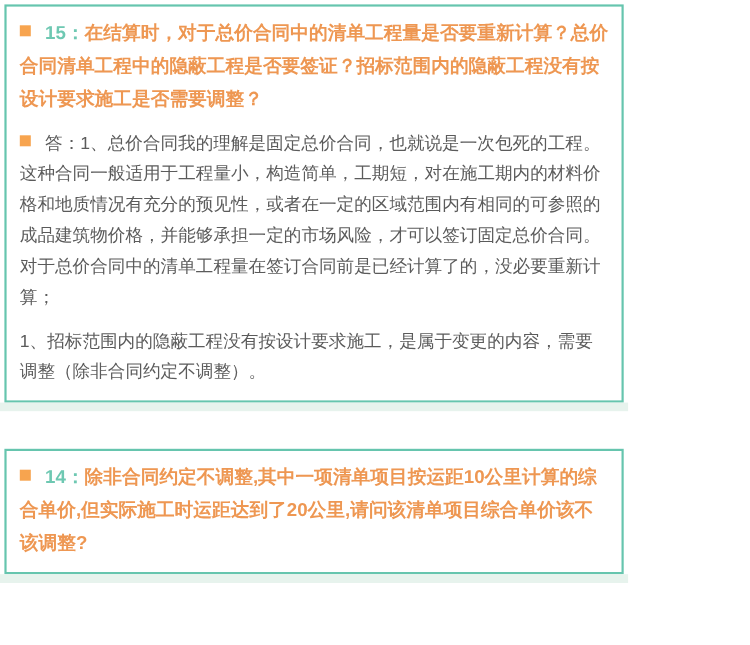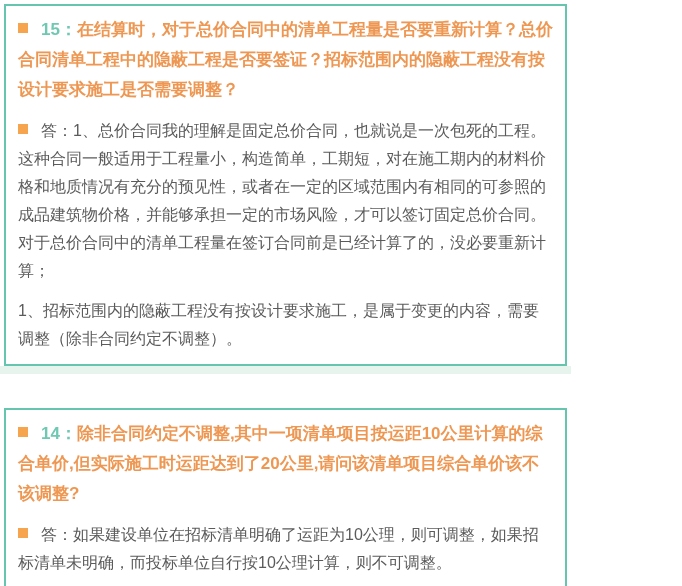--- a/index.html
+++ b/index.html
@@ -76,19 +76,16 @@
     <p class="answer">1、招标范围内的隐蔽工程没有按设计要求施工，是属于变更的内容，需要调整（除非合同约定不调整）。</p>
   </section>
   <div class="card-shadow"></div>
 
   <div class="card-gap"></div>
 
   <section class="qa-card">
     <p class="question">
       <span class="bullet"></span><span class="q-num">14：</span><span class="q-text">除非合同约定不调整,其中一项清单项目按运距10公里计算的综合单价,但实际施工时运距达到了20公里,请问该清单项目综合单价该不该调整?</span>
     </p>
-    <p class="answer">
-      <span class="bullet"></span><span class="a-text">答：如果建设单位在招标清单明确了运距为10公理，则可调整，如果招标清单未明确，而投标单位自行按10公理计算，则不可调整。</span>
-    </p>
   </section>
   <div class="card-shadow"></div>
 
 </div>
 
 </body></html>

